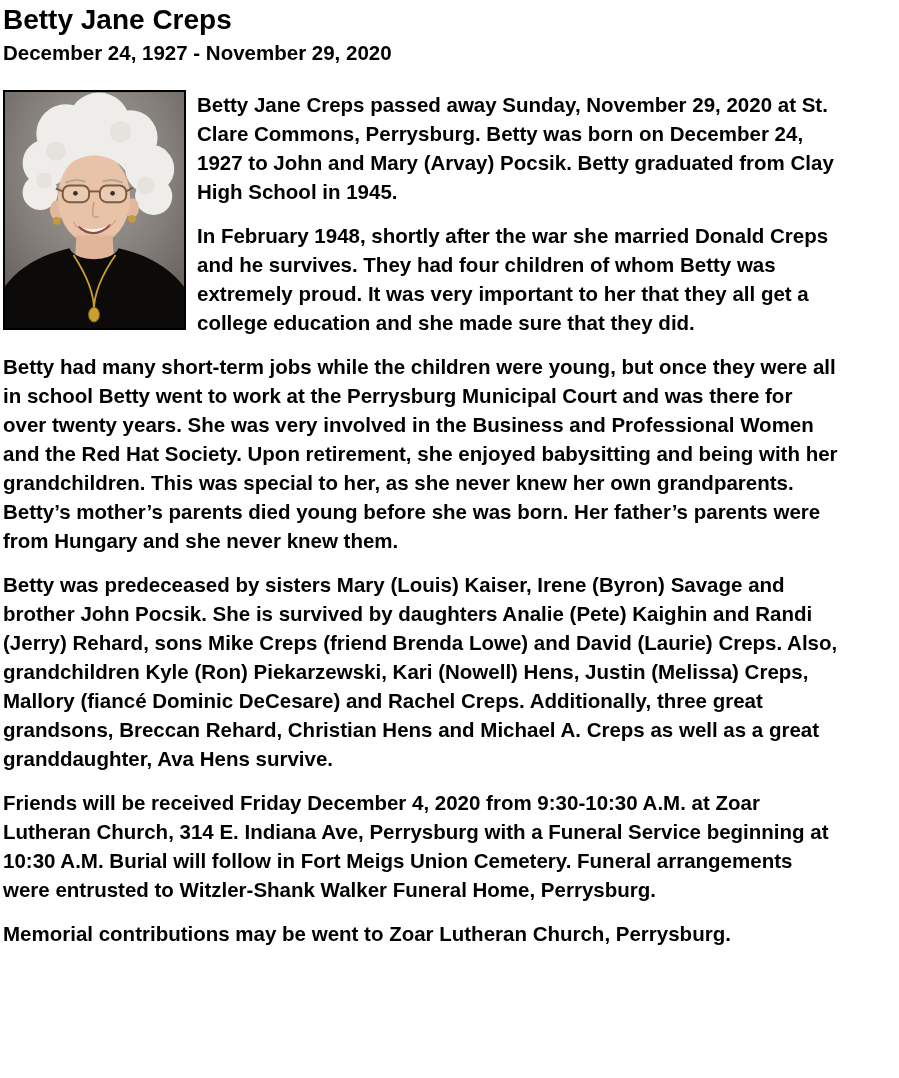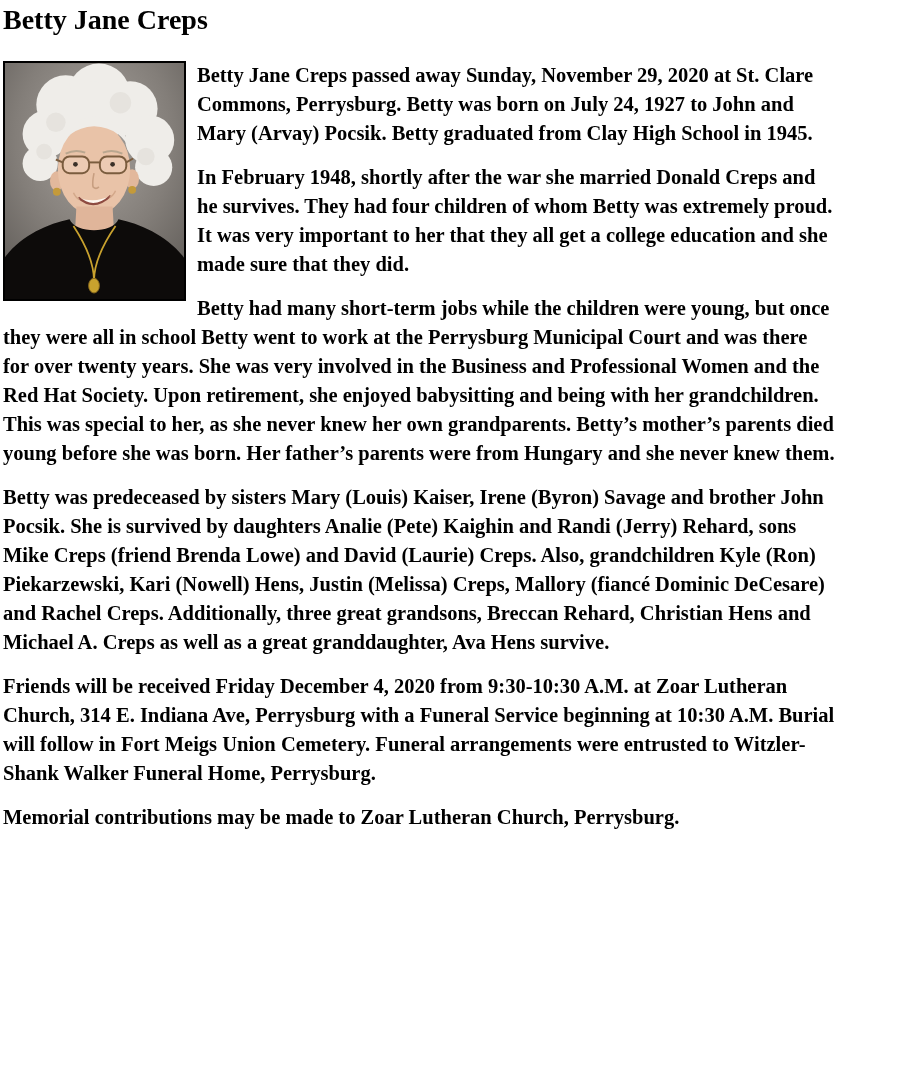--- a/index.html
+++ b/index.html
@@ -10,21 +10,20 @@
   body {
     width: 899px;
     height: 1078px;
     overflow: hidden;
     font-family: "Liberation Sans", sans-serif;
     font-weight: bold;
     color: #000000;
   }
   .page {
     padding: 4px 4px 0 3px;
-    font-family: Liberation Serif, serif;
   }
   .page-title {
     margin: 0;
     font-size: 28px;
     line-height: 32px;
     font-weight: bold;
   }
   .life-dates {
     margin: 5px 0 0 0;
     font-size: 20.5px;
@@ -56,20 +55,21 @@
     width: 179px;
     height: 236px;
   }
 </style>
 </head>
 <body>
 
 <div class="page">
 
   <h1 class="page-title">Betty Jane Creps</h1>
+  <div class="life-dates">December 24, 1927 - November 29, 2020</div>
 
   <div class="obit-body">
 
     <div class="portrait-frame">
       <svg viewBox="0 0 183 240" xmlns="http://www.w3.org/2000/svg">
         <defs>
           <radialGradient id="bgg" cx="50%" cy="32%" r="80%">
             <stop offset="0%" stop-color="#a8a39e"></stop>
             <stop offset="55%" stop-color="#837e79"></stop>
             <stop offset="100%" stop-color="#5d5955"></stop>
@@ -129,22 +129,22 @@
 
         <path d="M-5,245 L-5,206 C10,178 42,164 66,159 C72,174 110,174 116,159 C140,164 172,178 188,206 L188,245 Z" fill="#0d0b0a"></path>
 
         <path d="M70,166 Q91,198 91,222" stroke="#c9a22e" stroke-width="1.8" fill="none"></path>
         <path d="M113,166 Q91,198 91,222" stroke="#c9a22e" stroke-width="1.8" fill="none"></path>
 
         <ellipse cx="91" cy="227" rx="5.5" ry="7.5" fill="#c9a22e" stroke="#8a6a1e" stroke-width="1"></ellipse>
       </svg>
     </div>
 
-    <p>Betty Jane Creps passed away Sunday, November 29, 2020 at St. Clare Commons, Perrysburg. Betty was born on July 24, 1927 to John and Mary (Arvay) Pocsik. Betty graduated from Clay High School in 1945.</p>
+    <p>Betty Jane Creps passed away Sunday, November 29, 2020 at St. Clare Commons, Perrysburg. Betty was born on December 24, 1927 to John and Mary (Arvay) Pocsik. Betty graduated from Clay High School in 1945.</p>
     <p>In February 1948, shortly after the war she married Donald Creps and he survives. They had four children of whom Betty was extremely proud. It was very important to her that they all get a college education and she made sure that they did.</p>
     <p>Betty had many short-term jobs while the children were young, but once they were all in school Betty went to work at the Perrysburg Municipal Court and was there for over twenty years. She was very involved in the Business and Professional Women and the Red Hat Society. Upon retirement, she enjoyed babysitting and being with her grandchildren. This was special to her, as she never knew her own grandparents. Betty’s mother’s parents died young before she was born. Her father’s parents were from Hungary and she never knew them.</p>
     <p>Betty was predeceased by sisters Mary (Louis) Kaiser, Irene (Byron) Savage and brother John Pocsik. She is survived by daughters Analie (Pete) Kaighin and Randi (Jerry) Rehard, sons Mike Creps (friend Brenda Lowe) and David (Laurie) Creps. Also, grandchildren Kyle (Ron) Piekarzewski, Kari (Nowell) Hens, Justin (Melissa) Creps, Mallory (fiancé Dominic DeCesare) and Rachel Creps. Additionally, three great grandsons, Breccan Rehard, Christian Hens and Michael A. Creps as well as a great granddaughter, Ava Hens survive.</p>
     <p>Friends will be received Friday December 4, 2020 from 9:30-10:30 A.M. at Zoar Lutheran Church, 314 E. Indiana Ave, Perrysburg with a Funeral Service beginning at 10:30 A.M. Burial will follow in Fort Meigs Union Cemetery. Funeral arrangements were entrusted to Witzler-Shank Walker Funeral Home, Perrysburg.</p>
-    <p>Memorial contributions may be made to Zoar Lutheran Church, Perrysburg.</p>
+    <p>Memorial contributions may be went to Zoar Lutheran Church, Perrysburg.</p>
 
   </div>
 
 </div>
 
 </body></html>

